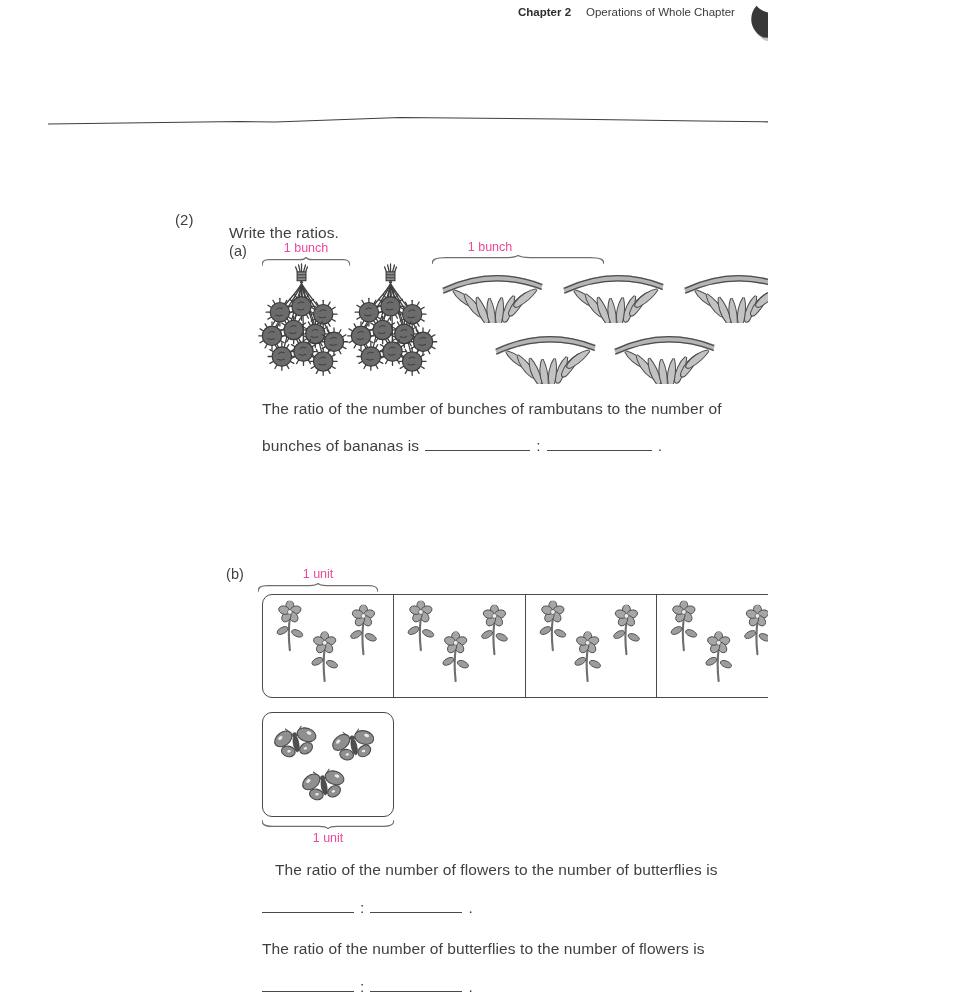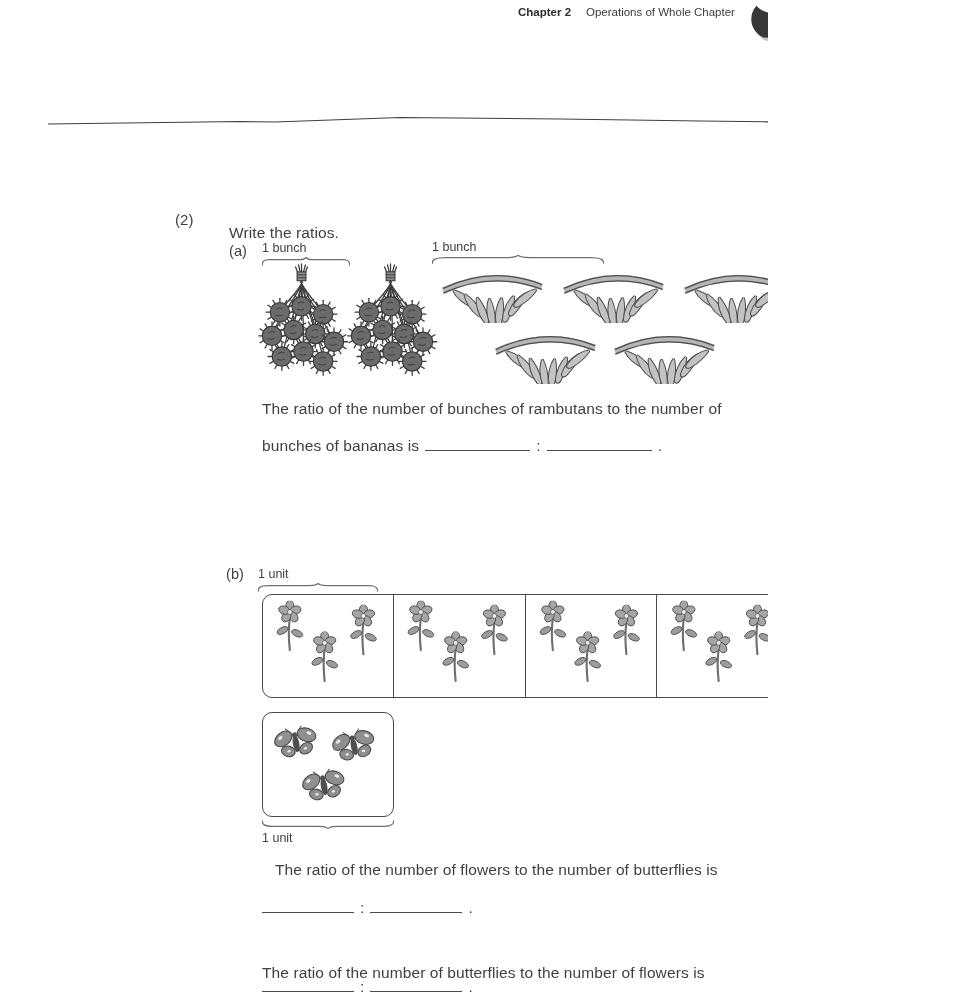--- a/index.html
+++ b/index.html
@@ -8,21 +8,21 @@
     position:relative; width:768px; height:1000px; background:#ffffff;
     font-family:"Liberation Sans","DejaVu Sans",sans-serif; color:#3f3f3f;
     overflow:hidden;
   }
   .abs { position:absolute; }
   .txt { font-size:15.5px; color:#3f3f3f; white-space:nowrap; letter-spacing:0.1px; }
   .hdr-bold { font-size:11.5px; font-weight:bold; color:#2e2e2e; white-space:nowrap; }
   .hdr-reg  { font-size:11.5px; color:#3a3a3a; white-space:nowrap; }
   .qnum  { font-size:15px; }
   .plabel{ font-size:14.5px; }
-  .small-label { font-size:12.5px; color:#404040; text-align:left; white-space:nowrap; }
+  .small-label { font-size:12.5px; color:#ec4899; text-align:center; white-space:nowrap; }
   .blank {
     display:inline-block; width:105px; height:14px;
     border-bottom:1.3px solid #4a4a4a; margin:0 6px; vertical-align:baseline;
   }
   .blank.b { width:92px; }
   .unit-box {
     border:1.4px solid #4a4a4a; border-radius:10px; background:#fff;
   }
   .flower-strip { display:flex; }
   .flower-cell { flex:1 1 0; border-right:1.3px solid #4a4a4a; }
@@ -257,21 +257,21 @@
     <use href="#underbrace" width="132" height="9"></use>
   </svg>
   <div class="abs small-label" style="left:262px; top:831px; width:132px;">1 unit</div>
 
   <div class="abs txt" style="left:275px; top:861px;">The ratio of the number of flowers to the number of butterflies is</div>
 
   <div class="abs txt" style="left:262px; top:899px;">
     <span class="blank b" style="margin-left:0;"></span><span>:</span><span class="blank b"></span><span>.</span>
   </div>
 
-  <div class="abs txt" style="left:262px; top:940px;margin-top:24px;">The ratio of the number of butterflies to the number of flowers is</div>
+  <div class="abs txt" style="left:262px; top:940px;">The ratio of the number of butterflies to the number of flowers is</div>
 
   <div class="abs txt" style="left:262px; top:978px;">
     <span class="blank b" style="margin-left:0;"></span><span>:</span><span class="blank b"></span><span>.</span>
   </div>
 
   <div class="abs punch" style="left:809px; top:458px;"></div>
   <div class="abs punch" style="left:815px; top:733px;"></div>
 
   <div class="copyright">© 2017 Marshall Cavendish Education Pte Ltd</div>
 

